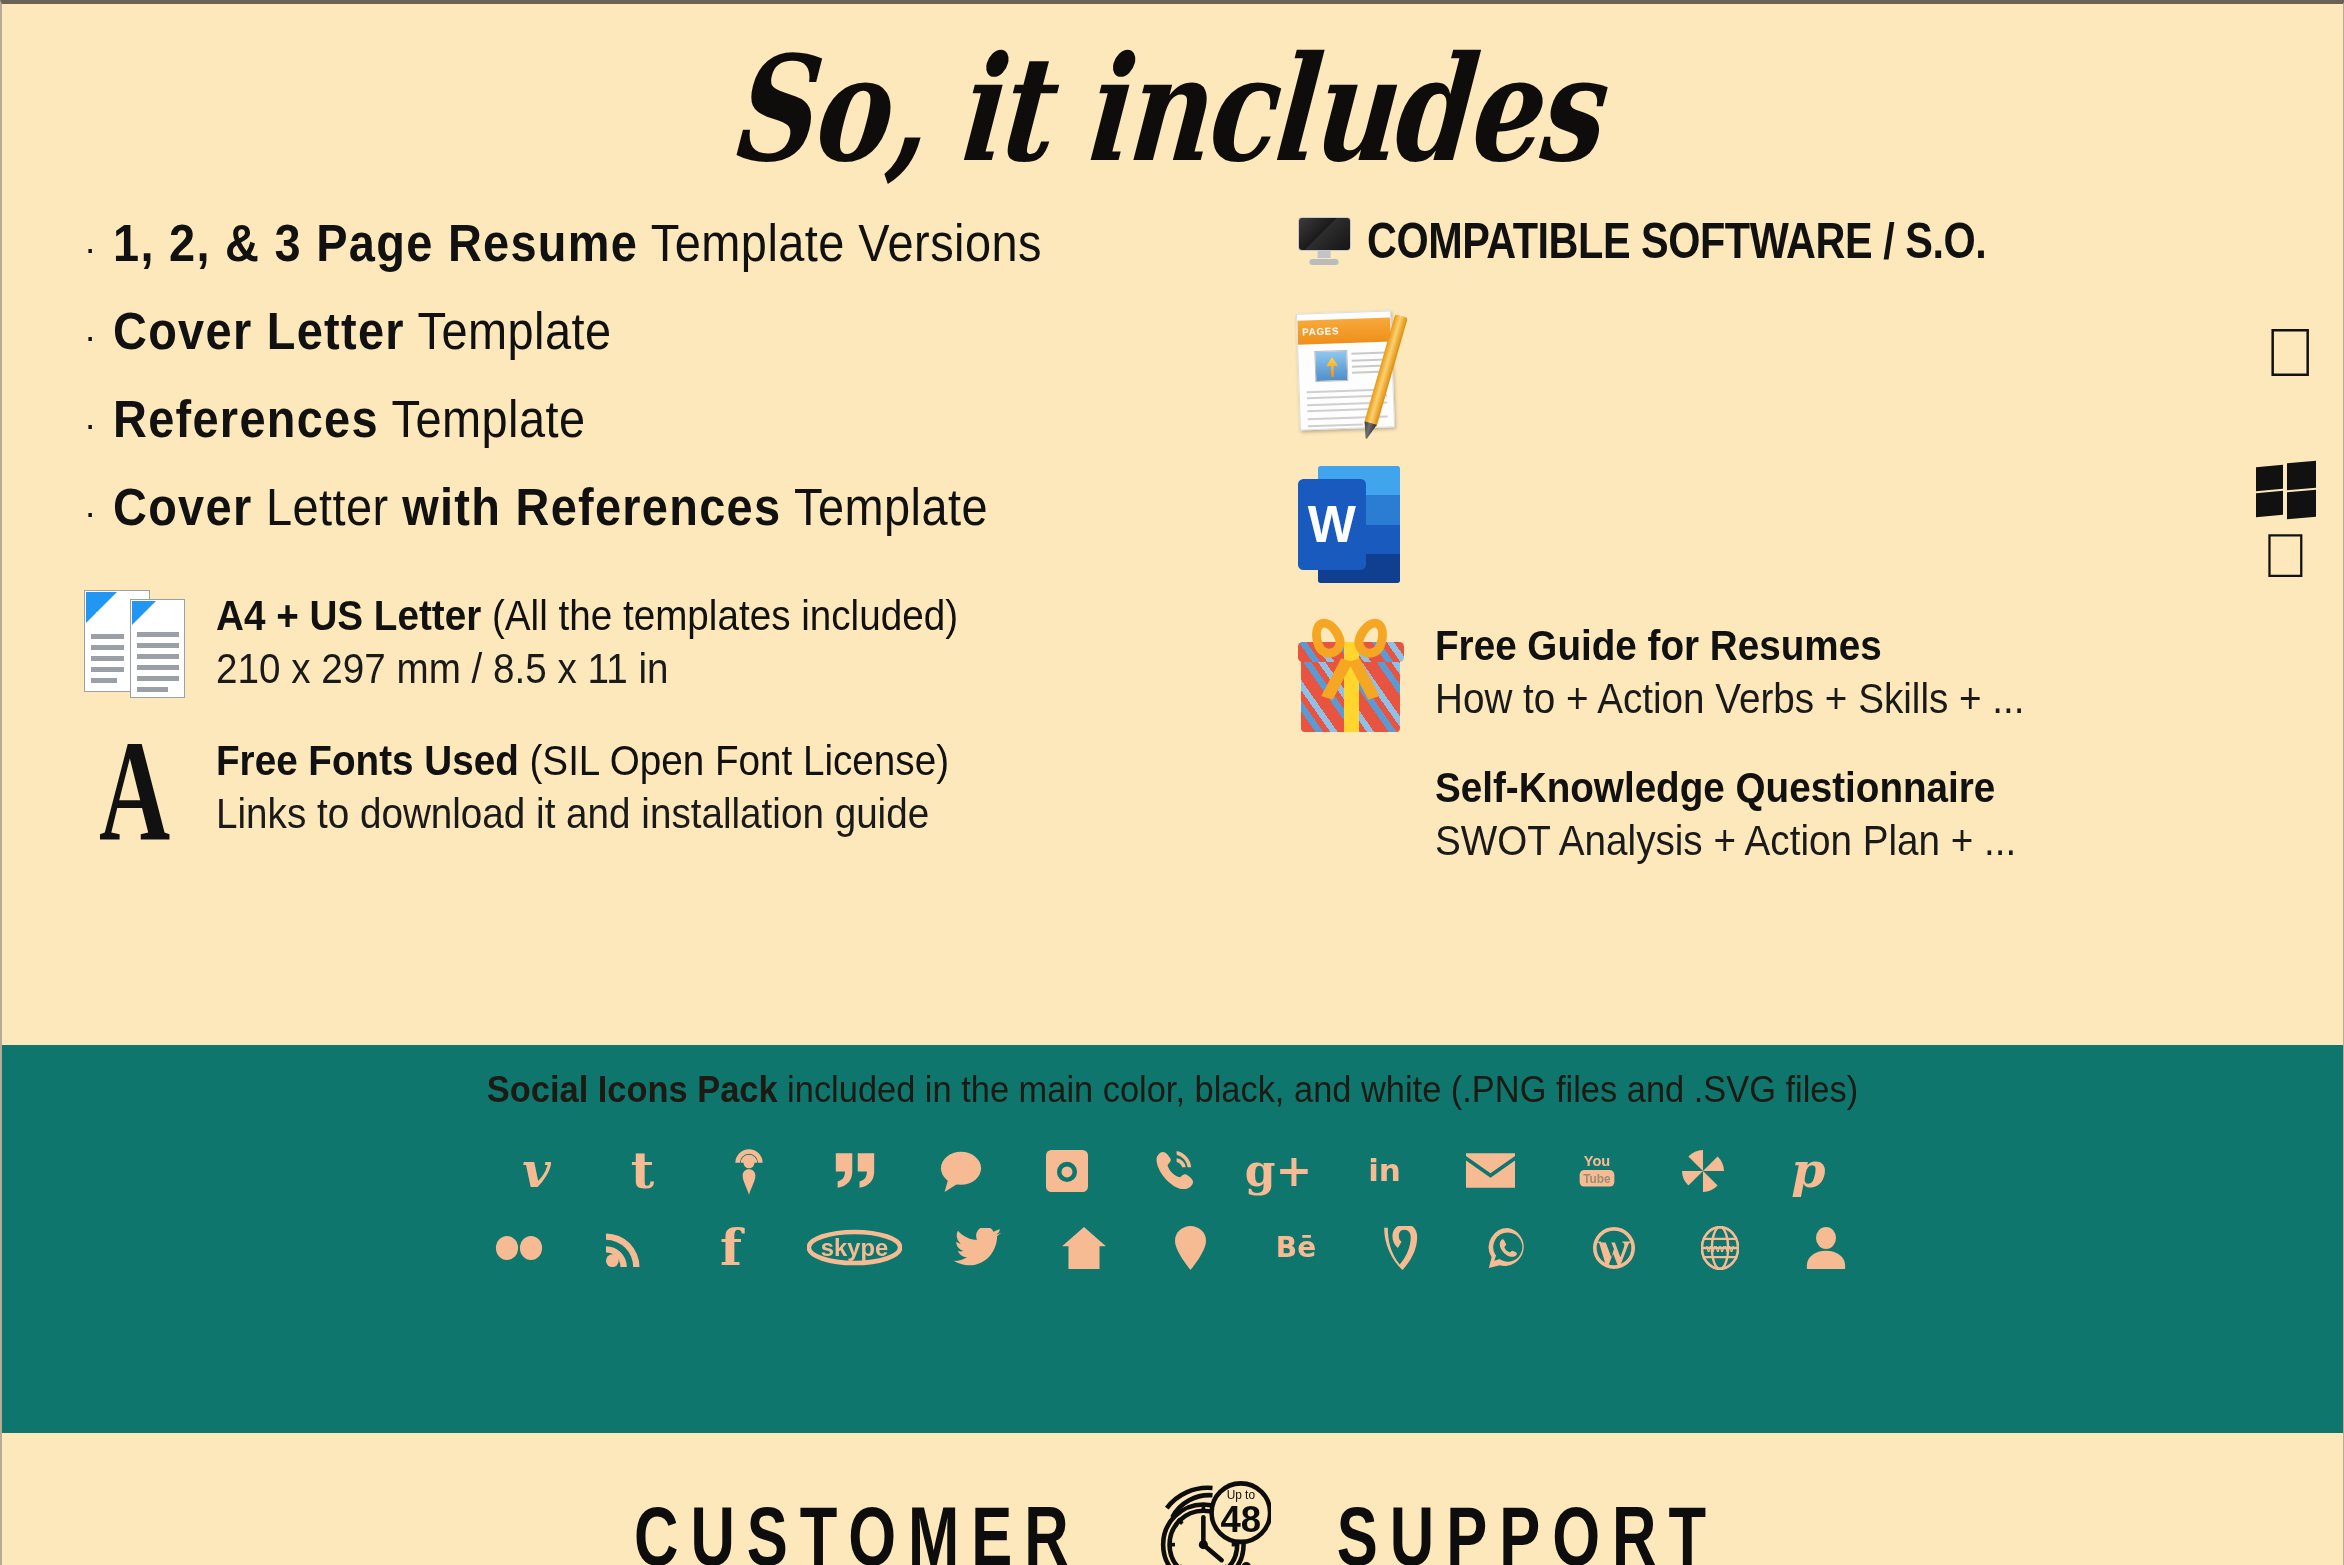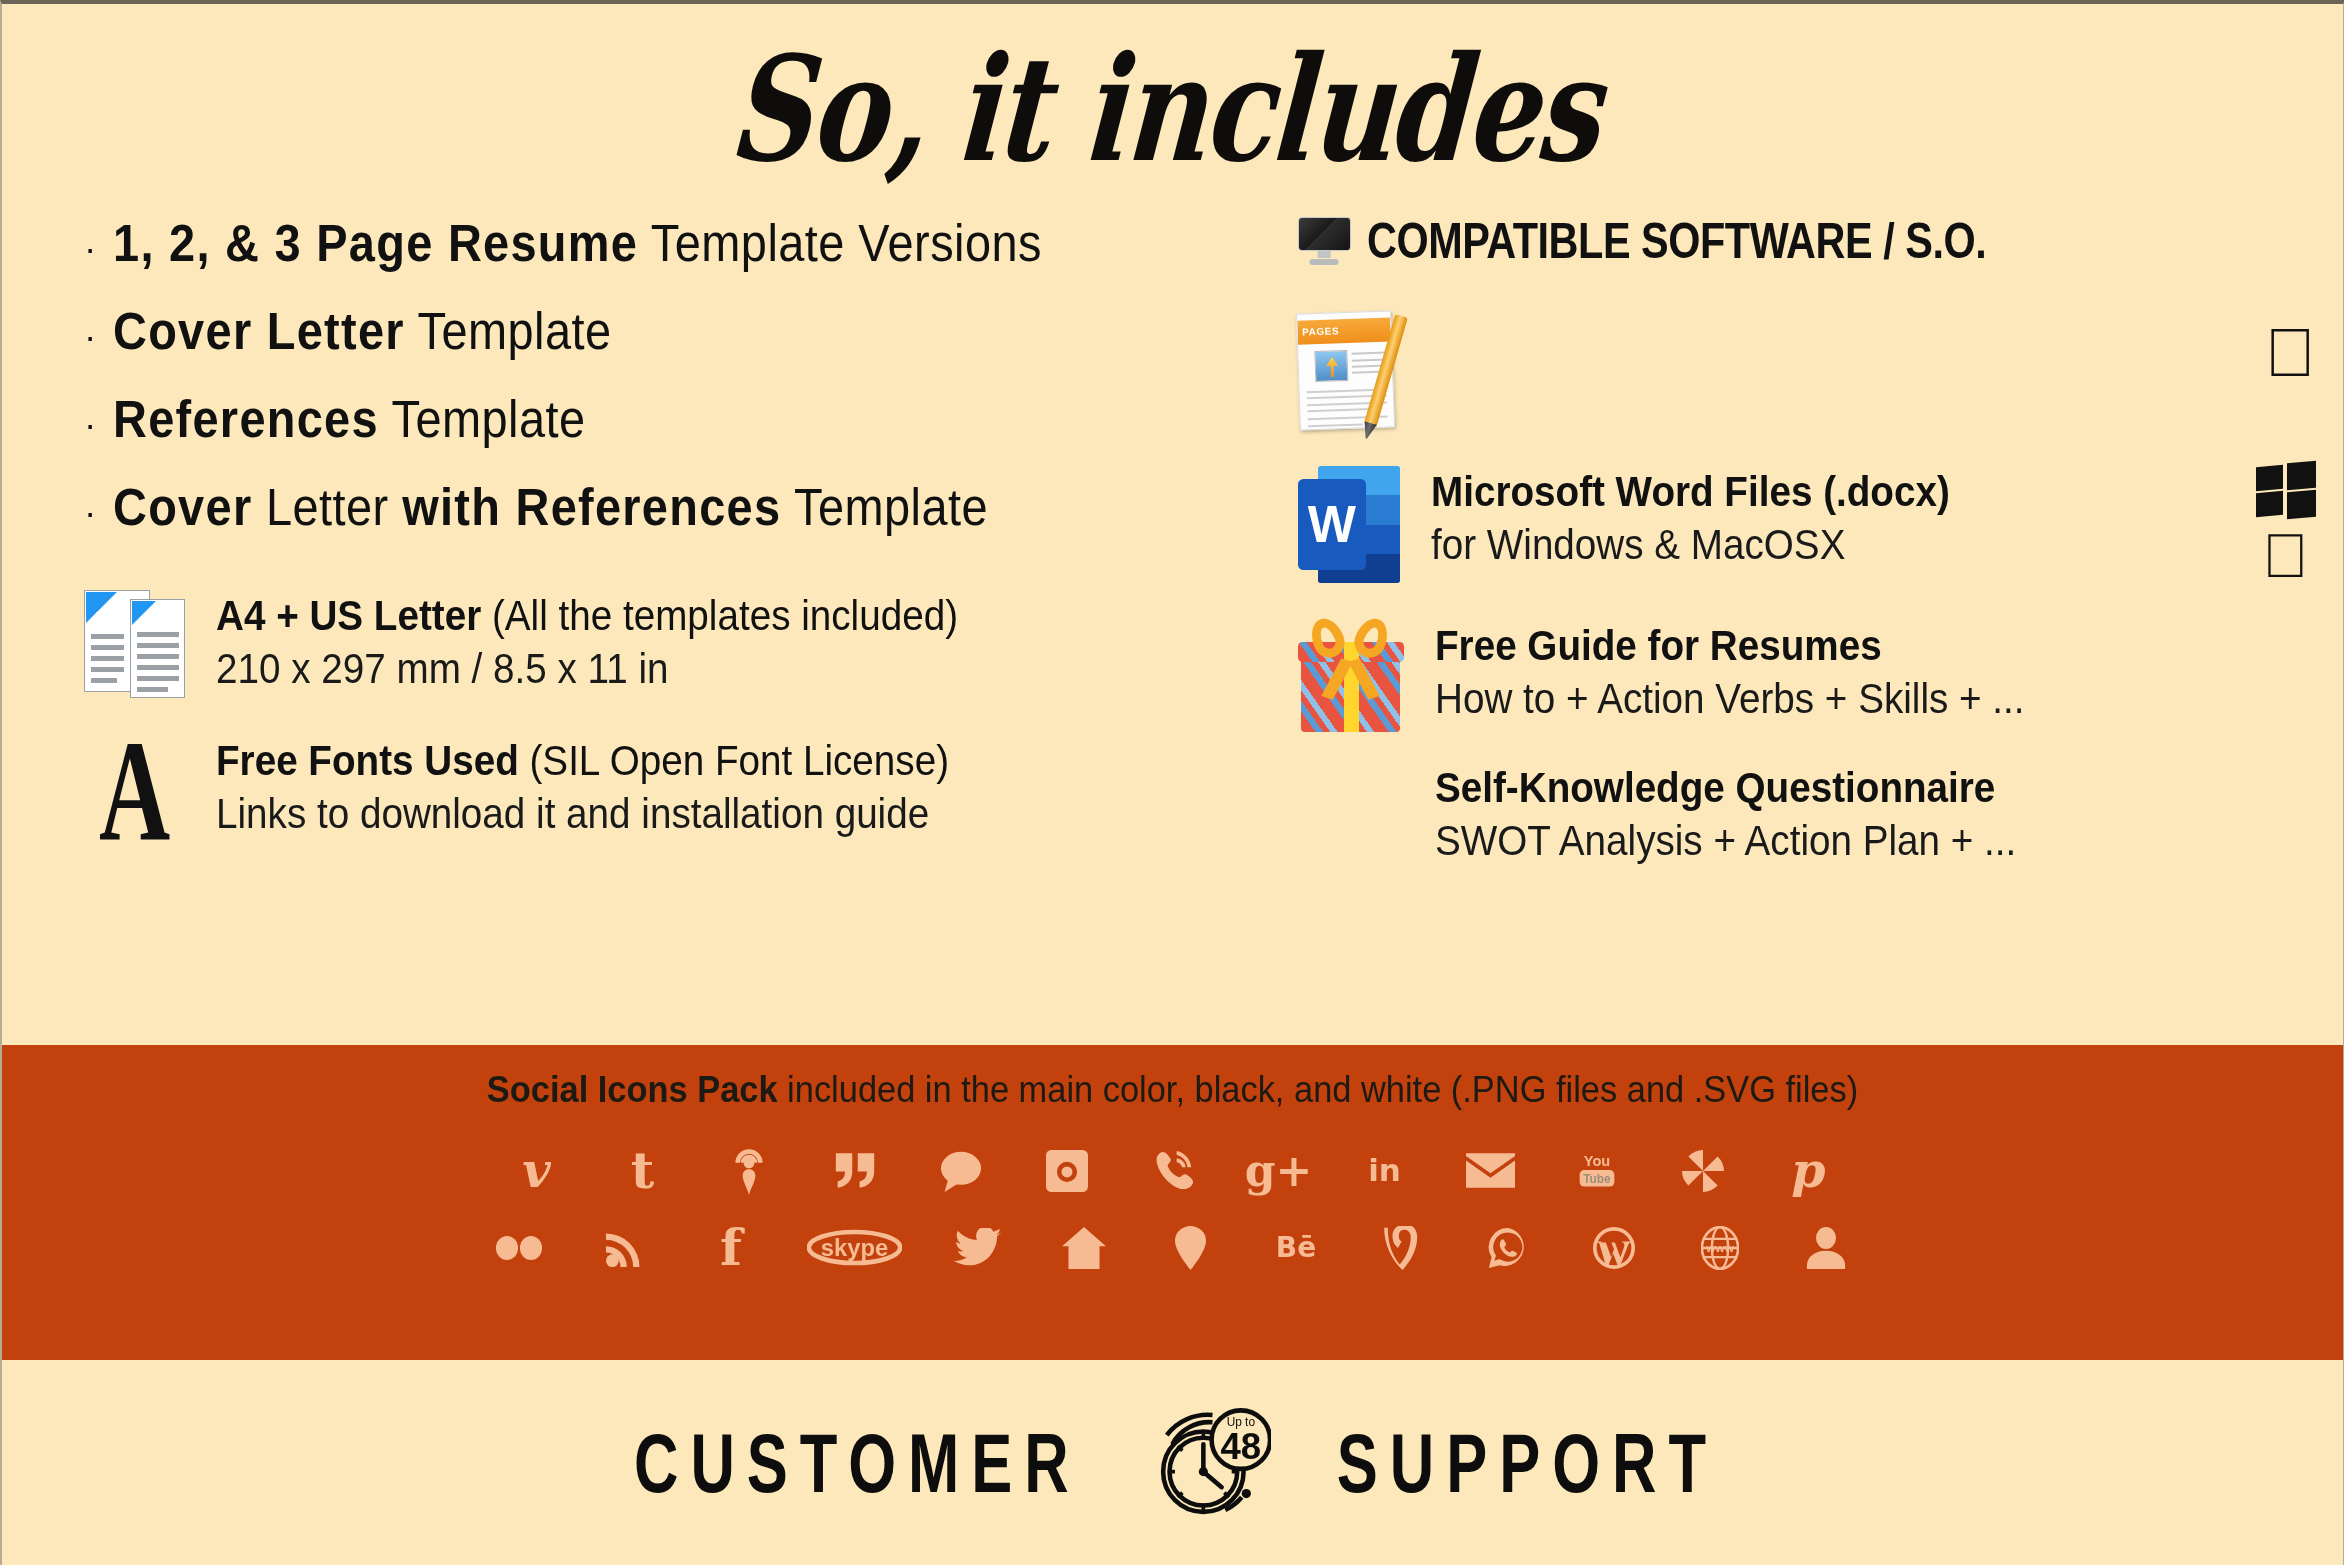--- a/index.html
+++ b/index.html
@@ -267,23 +267,23 @@
   .win-mark i {
     position:absolute; background:#111; display:block;
   }
   .win-mark i:nth-child(1){ left:0; top:3.7px; width:26.5px; height:24px; transform: skewY(-5deg);}
   .win-mark i:nth-child(2){ left:31px; top:0px; width:29px; height:26.5px; transform: skewY(-5deg);}
   .win-mark i:nth-child(3){ left:0; top:30px; width:26.5px; height:24px; transform: skewY(-5deg);}
   .win-mark i:nth-child(4){ left:31px; top:29px; width:29px; height:26.5px; transform: skewY(-5deg);}
 
   
   .social-band {
-    background:#c2410c;
+    background:#0f766e;
     padding: 24px 0 41px;
-    height: 315px;
+    height: 388px;
   }
   .social-caption {
     text-align:center;
     font-family:"Liberation Sans Narrow","Liberation Sans", sans-serif;
     font-size: 37px; color:#1d1a14;
     transform: scaleX(0.93); 
     white-space:nowrap;
     margin-bottom: 31px;
   }
   .social-caption b { font-weight:700; }
@@ -433,24 +433,20 @@
         <div class="fig">
           <div class="word-icon">
             <div class="bars">
                 <div class="b1"></div>
                 <div class="b2"></div>
                 <div class="b3"></div>
                 <div class="b4"></div>
               </div>
             <div class="tile">W</div>
           </div>
-        </div>
-        <div class="txt">
-          <div class="f-line1"><b>Microsoft Word Files (.docx)</b></div>
-          <div class="f-line2">for Windows &amp; MacOSX</div>
         </div>
         <div class="os-col" style="top:-3.7px;">
           <div class="win-mark">
               <i></i>
               <i></i>
               <i></i>
               <i></i>
             </div>
           <div class="os-glyph" style="font-size:62px;"></div>
         </div>

